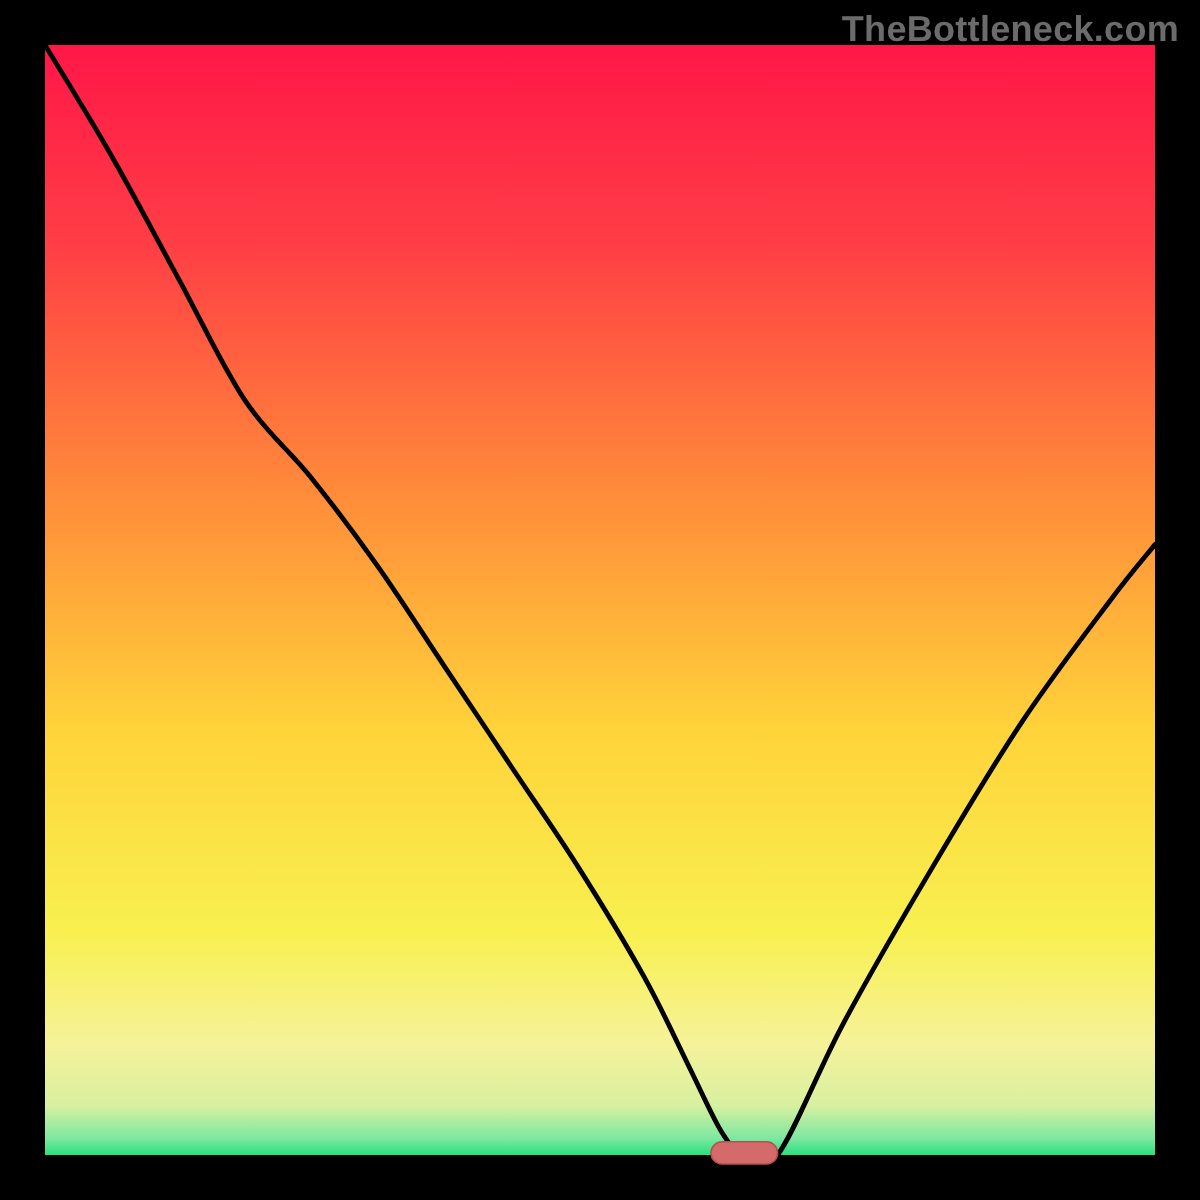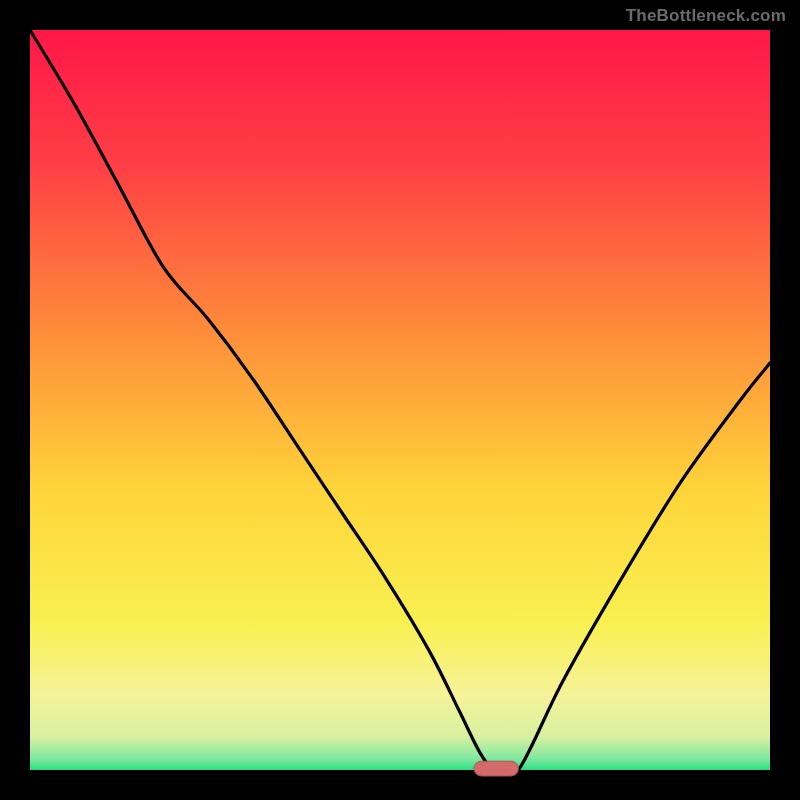--- a/index.html
+++ b/index.html
@@ -14,21 +14,21 @@
     position: relative;
     width: 800px;
     height: 800px;
   }
   svg { display: block; }
   .watermark {
     position: absolute;
     top: 6px;
     right: 14px;
     font-family: Arial, Helvetica, sans-serif;
-    font-size: 17px;
+    font-size: 24px;
     font-weight: 600;
     color: #6b6b6b;
     letter-spacing: 0.2px;
   }
 </style>
 </head>
 <body>
 
 <div class="chart-wrap">
   <svg width="800" height="800" viewBox="0 0 800 800" xmlns="http://www.w3.org/2000/svg">

